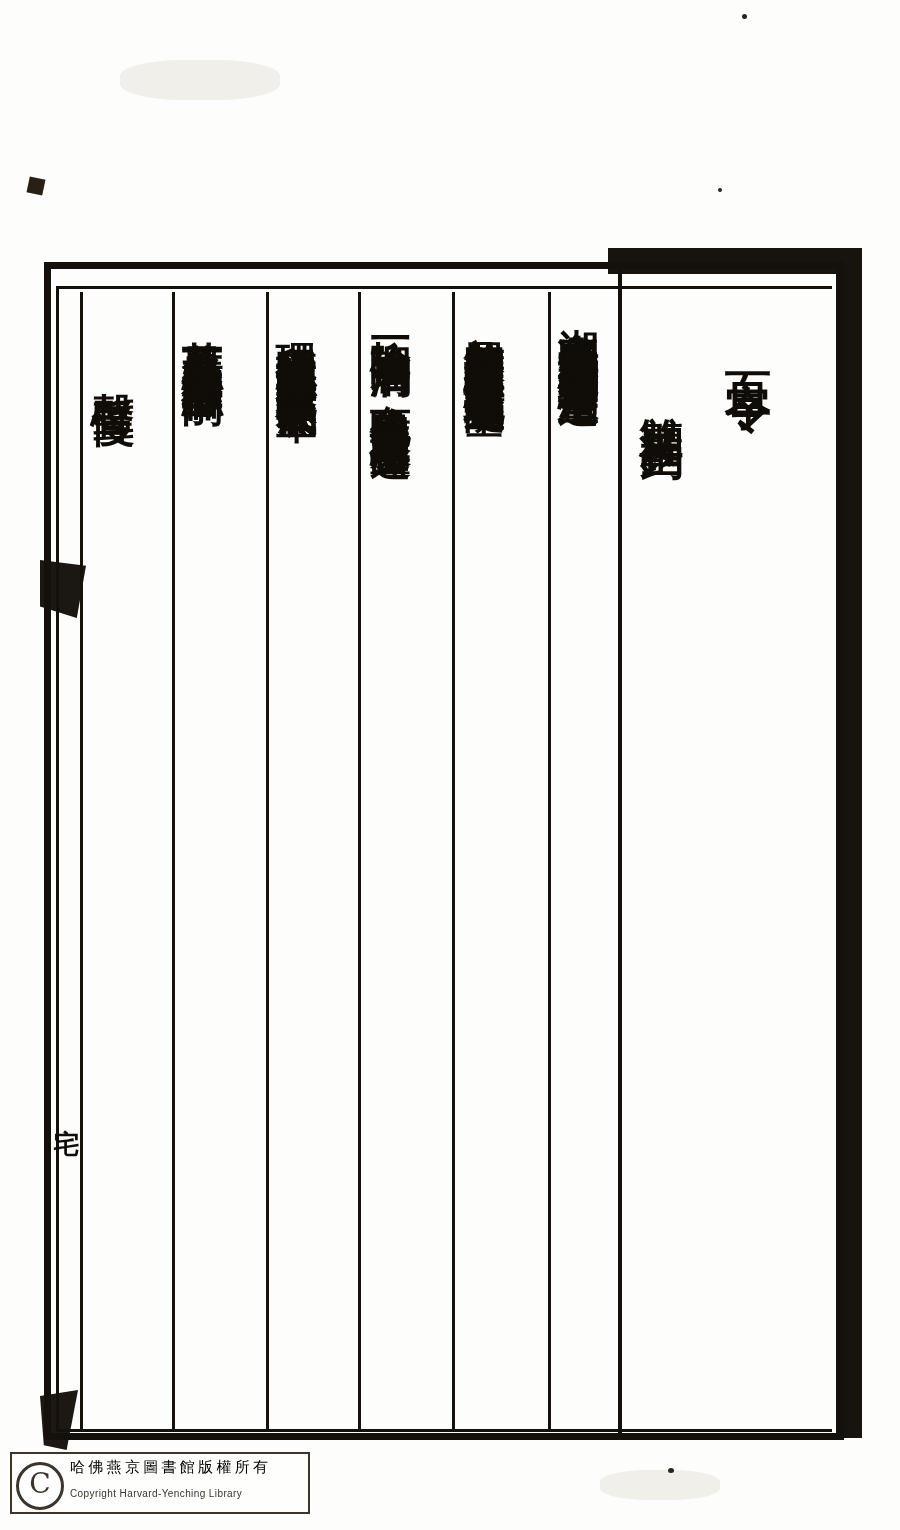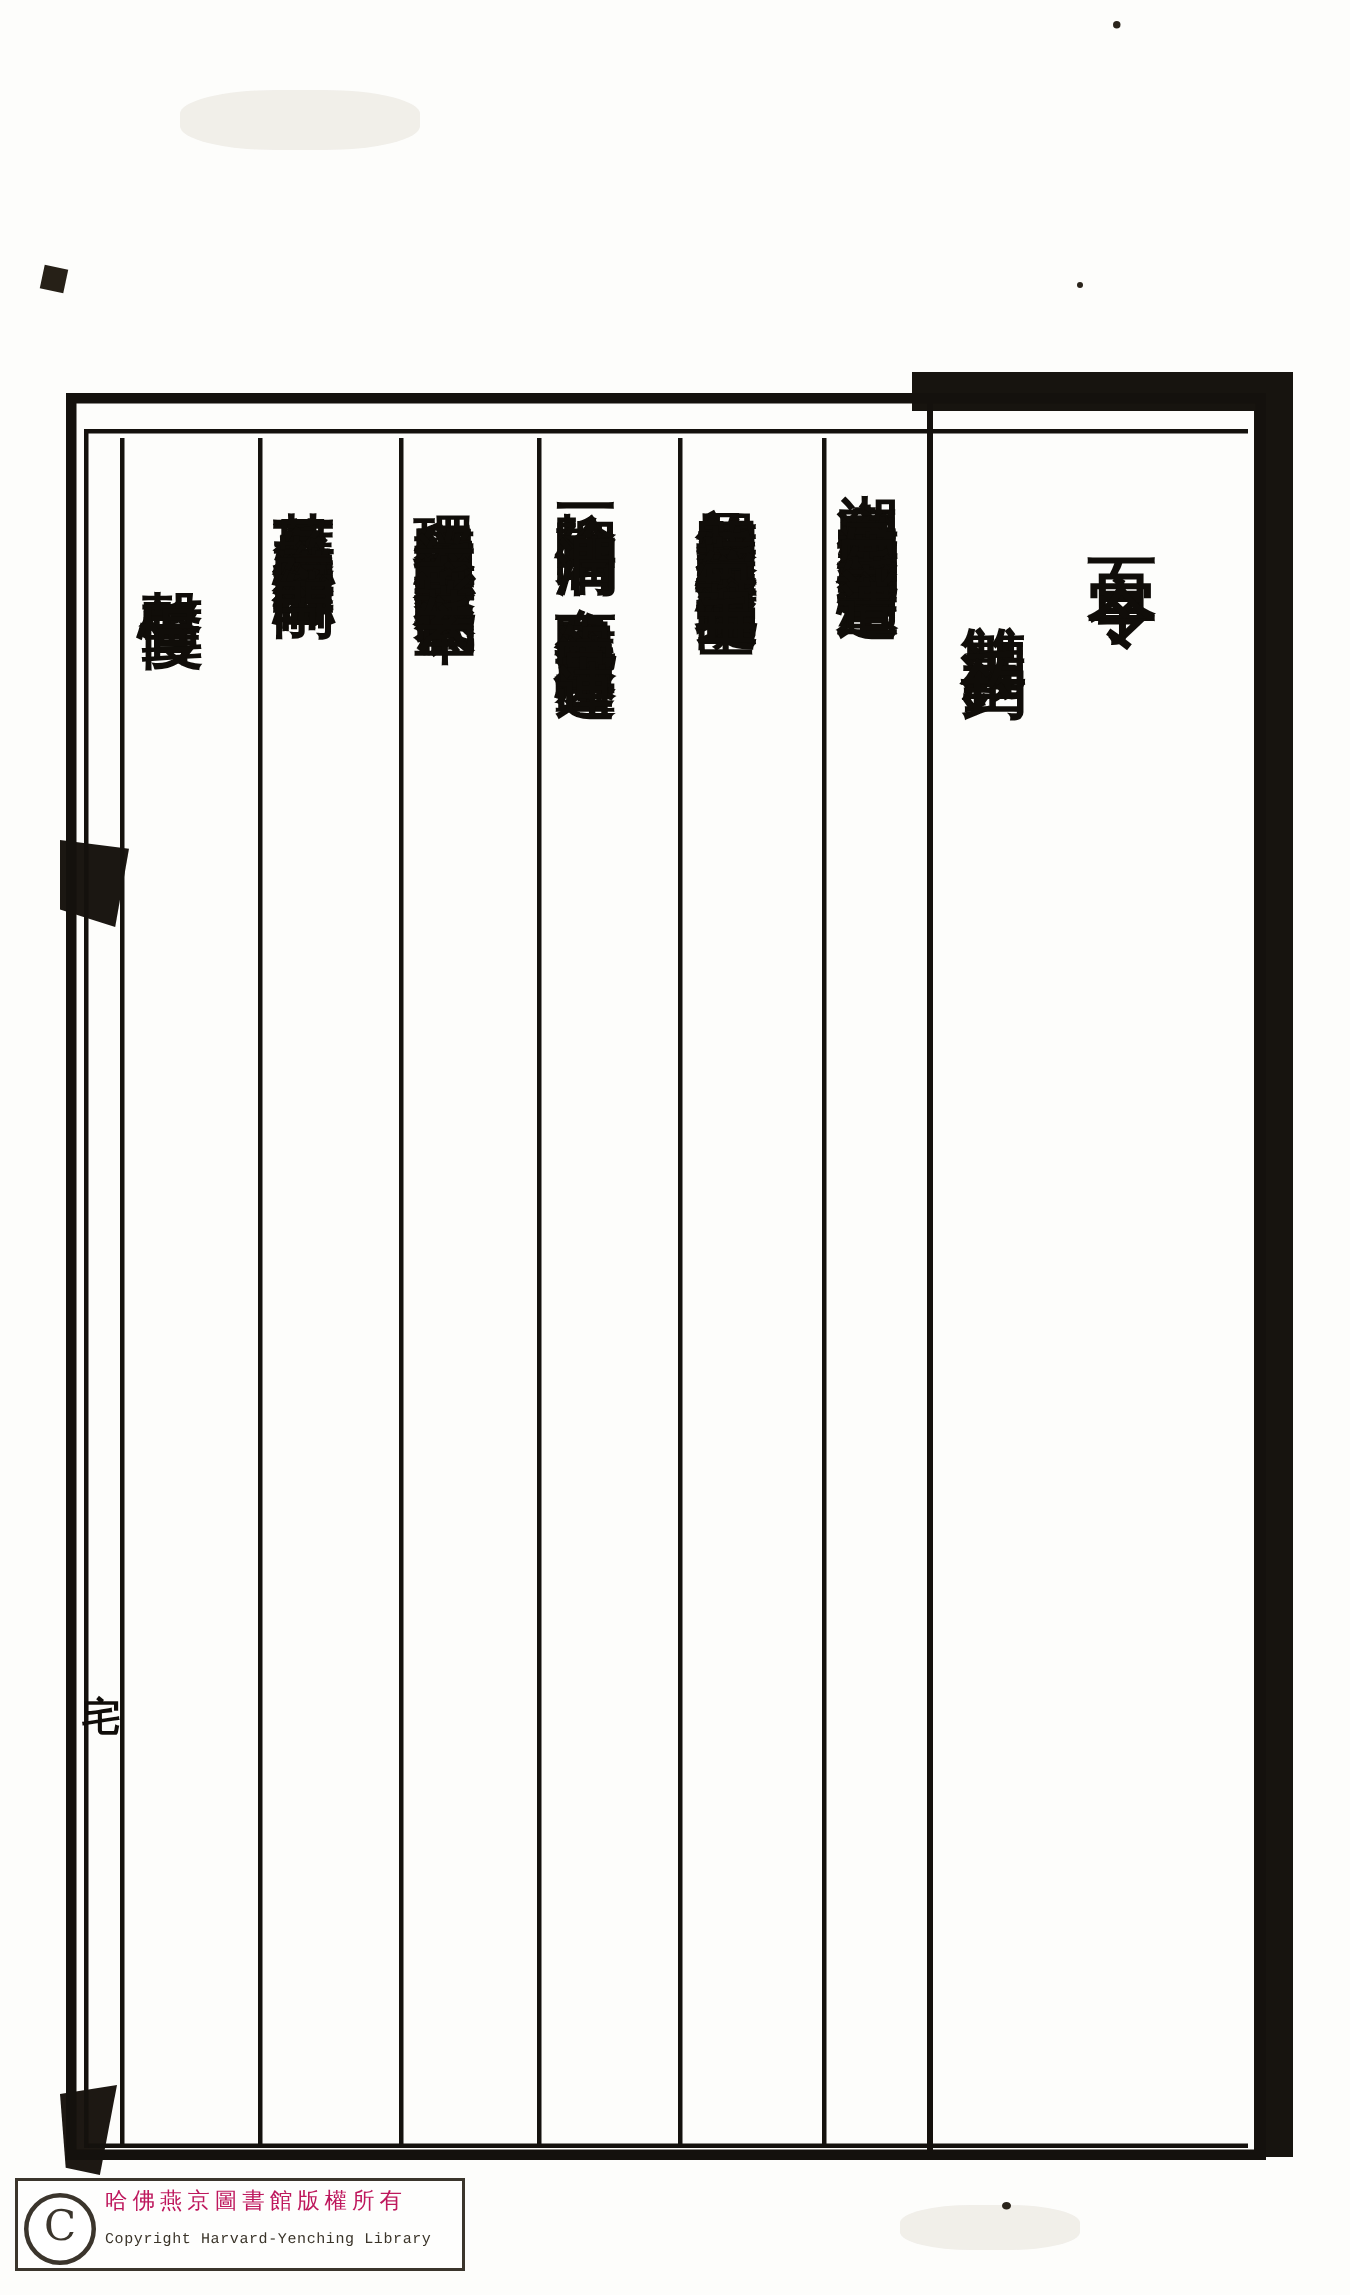--- a/index.html
+++ b/index.html
@@ -149,27 +149,27 @@
     line-height: 38px;
     text-align: center;
     background: #fff;
   }
   .stamp-cn {
     position: absolute;
     left: 70px; top: 1458px;
     font-family: Liberation Sans, sans-serif;
     font-size: 15px;
     letter-spacing: 0.22em;
-    color: #be185d;
+    color: #000000;
     white-space: nowrap;
   }
   .stamp-en {
     position: absolute;
     left: 70px; top: 1488px;
-    font-family: Liberation Mono, monospace;
+    font-family: Liberation Sans, sans-serif;
     font-size: 10px;
     letter-spacing: 0.04em;
     color: #3a3429;
     white-space: nowrap;
   }
 
   
   .blob {
     position: absolute;
     background: #d9d4c8;

